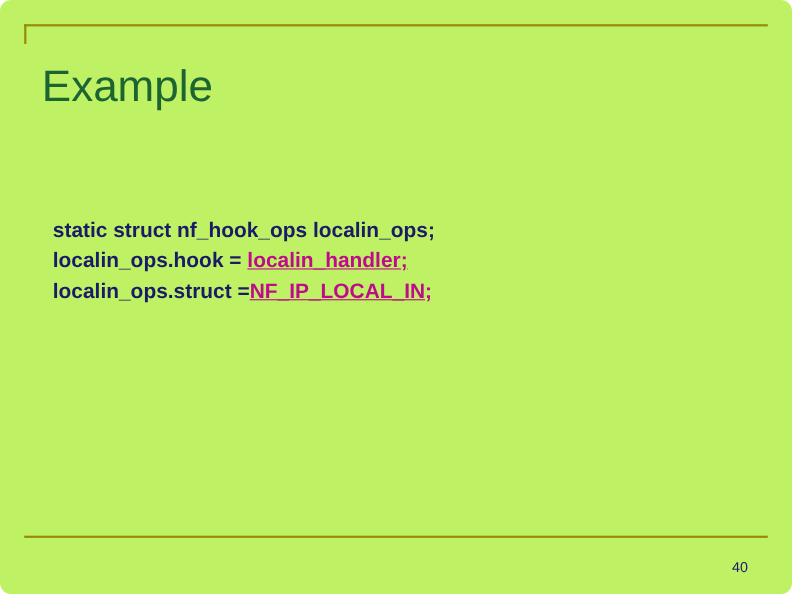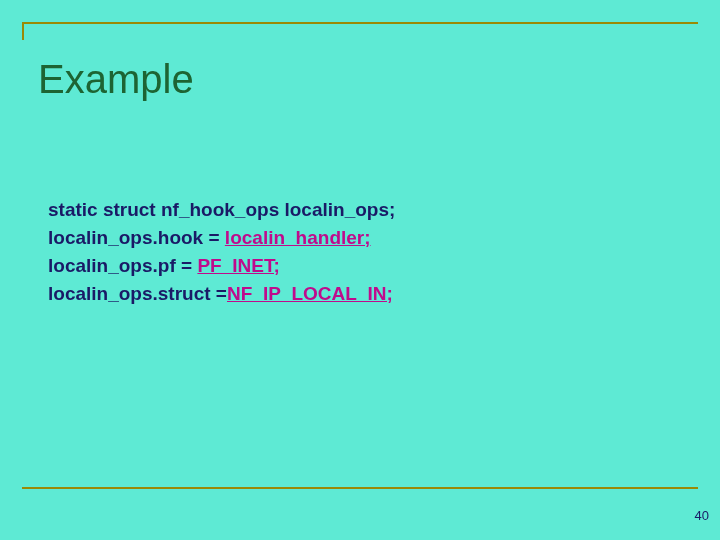--- a/index.html
+++ b/index.html
@@ -10,21 +10,22 @@
     width: 720px;
     height: 540px;
     background: #ffffff;
     font-family: "Liberation Sans", sans-serif;
     overflow: hidden;
   }
   .slide {
     position: relative;
     width: 720px;
     height: 540px;
-    background: #5eead4;
+    background: #bef264;
+    border-radius: 10px;
   }
   
   .title-rule {
     position: absolute;
     left: 22px;
     top: 22px;
     width: 676px;
     height: 2px;
     background: #9a8a06;
   }
@@ -73,41 +74,40 @@
   .bottom-rule {
     position: absolute;
     left: 22px;
     top: 487px;
     width: 676px;
     height: 2px;
     background: #9a8a06;
   }
   .page-number {
     position: absolute;
-    right: 11px;
+    right: 40px;
     top: 508px;
     font-size: 13px;
     color: #1a1a66;
     font-family: "Liberation Sans", sans-serif;
   }
 </style>
 </head>
 <body>
 
 <div class="slide">
 
   <div class="title-rule"></div>
   <div class="title-tick"></div>
 
   <h1 class="slide-title">Example</h1>
 
   <div class="code-block">
       <div class="code-line"><span class="seg-dark">static struct nf_hook_ops localin_ops;</span></div>
       <div class="code-line"><span class="seg-dark">localin_ops.hook = </span><span class="seg-magenta">localin_handler;</span></div>
-      <div class="code-line"><span class="seg-dark">localin_ops.pf = </span><span class="seg-magenta">PF_INET;</span></div>
       <div class="code-line"><span class="seg-dark">localin_ops.struct =</span><span class="seg-magenta">NF_IP_LOCAL_IN;</span></div>
     </div>
 
   <div class="bottom-rule"></div>
 
   <div class="page-number">40</div>
 
 </div>
 
 </body></html>

